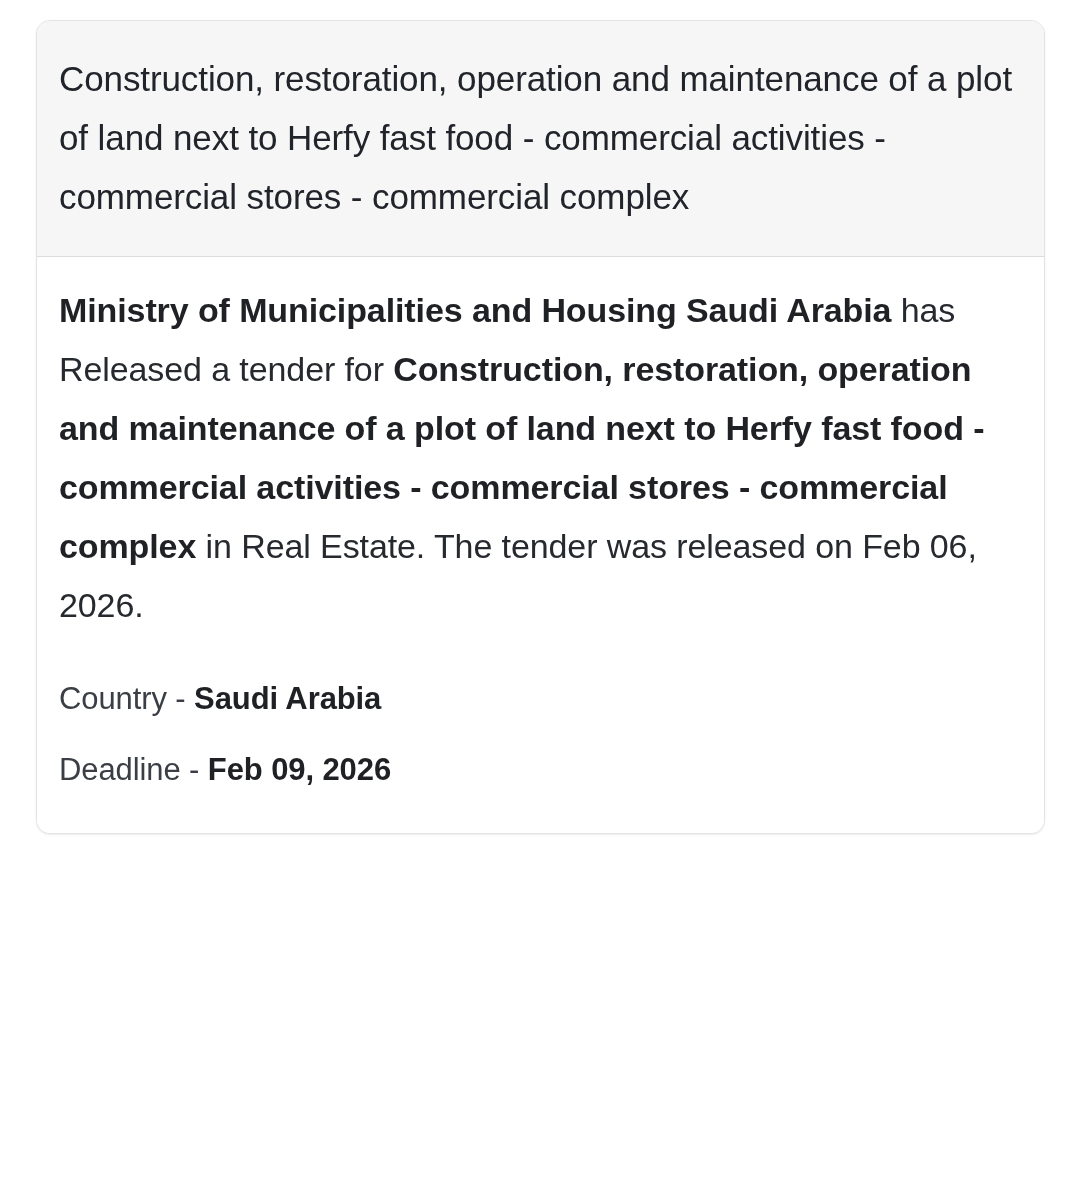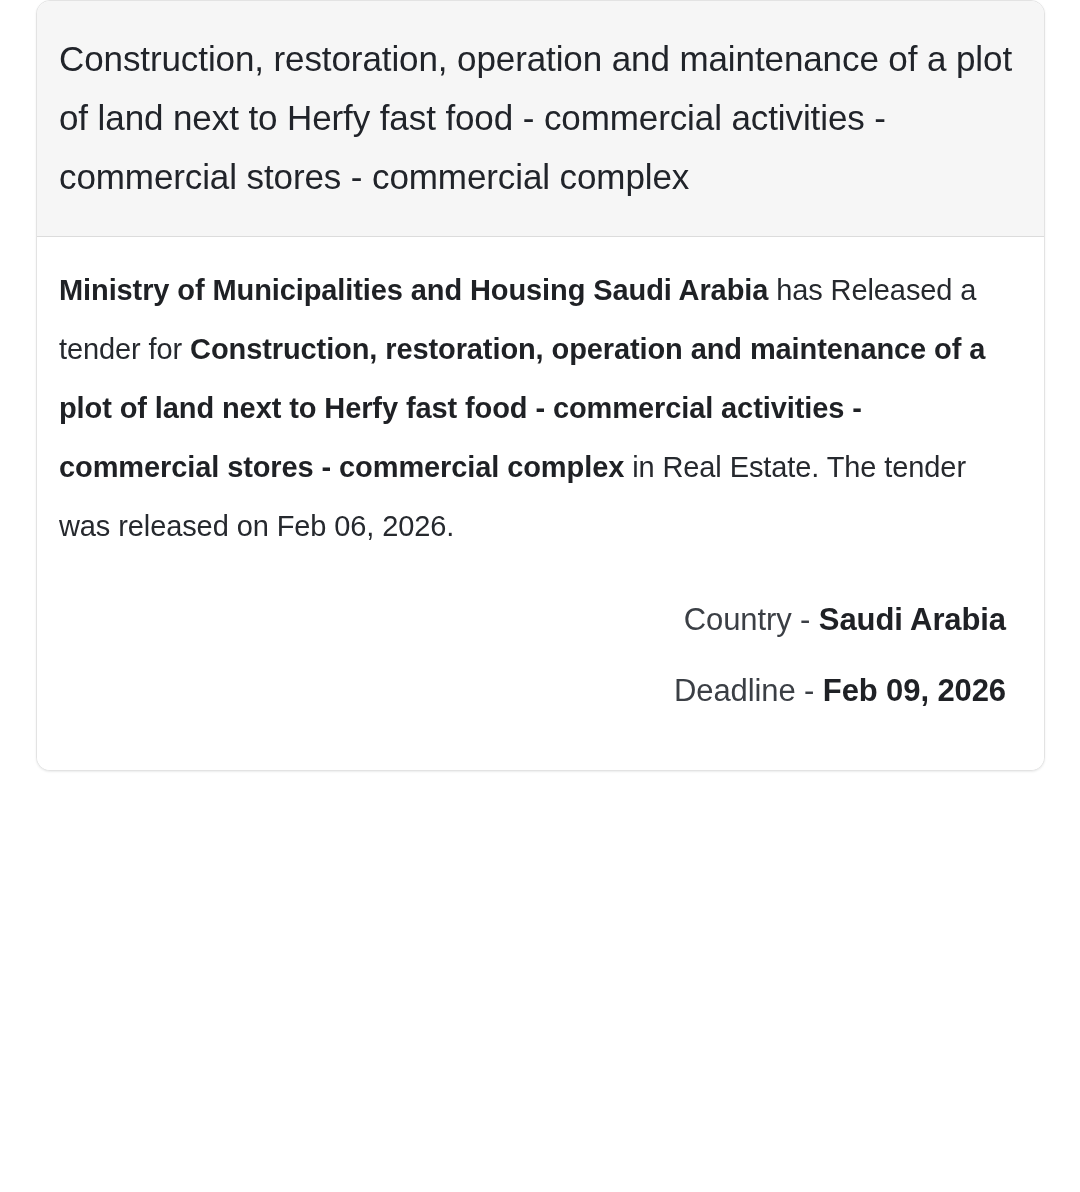--- a/index.html
+++ b/index.html
@@ -18,21 +18,21 @@
   .page {
     position: relative;
     width: 1080px;
     height: 1192px;
     box-sizing: border-box;
   }
 
   .tender-card {
     position: absolute;
     left: 36px;
-    top: 0;
+    top: 20px;
     width: 1009px;
     box-sizing: border-box;
     background: #ffffff;
     border: 1px solid #e3e3e3;
     border-radius: 14px;
     box-shadow: 0 1px 2px rgba(60, 64, 67, 0.10);
     overflow: hidden;
   }
 
   .card-header {
@@ -50,38 +50,37 @@
     letter-spacing: -0.1px;
   }
 
   .card-body {
     background: #ffffff;
     padding: 24px 22px 34px 22px;
   }
 
   .lead-paragraph {
     margin: 0 0 34px 0;
-    font-size: 29px;
+    font-size: 34px;
     line-height: 59px;
     color: #26292e;
     font-weight: 400;
     letter-spacing: -0.1px;
   }
 
   .lead-paragraph b,
   .field-value {
     font-weight: 700;
     color: #1f2125;
   }
 
   .field-list {
-    margin: 16px;
+    margin: 0;
     padding: 0;
     list-style: none;
-    text-align: right;
   }
 
   .field-row {
     font-size: 31px;
     line-height: 59px;
     color: #3b3f45;
     font-weight: 400;
     letter-spacing: -0.1px;
     margin-bottom: 12px;
   }

